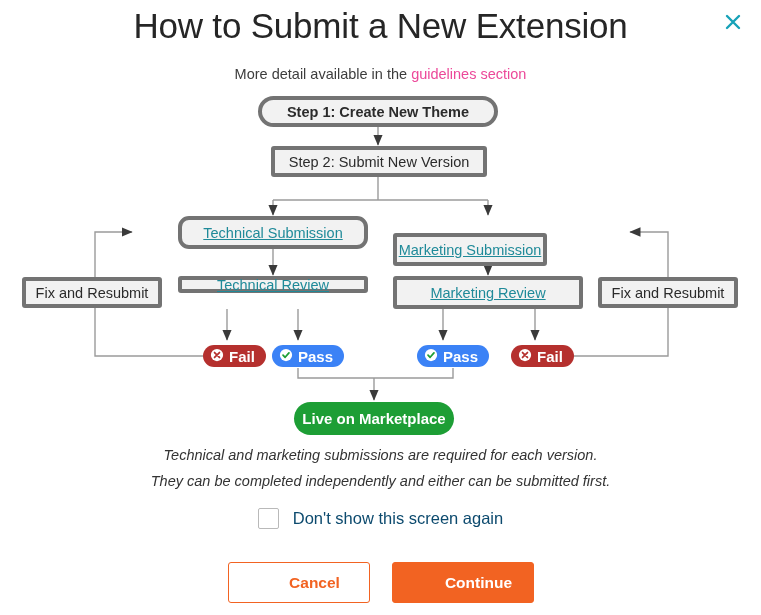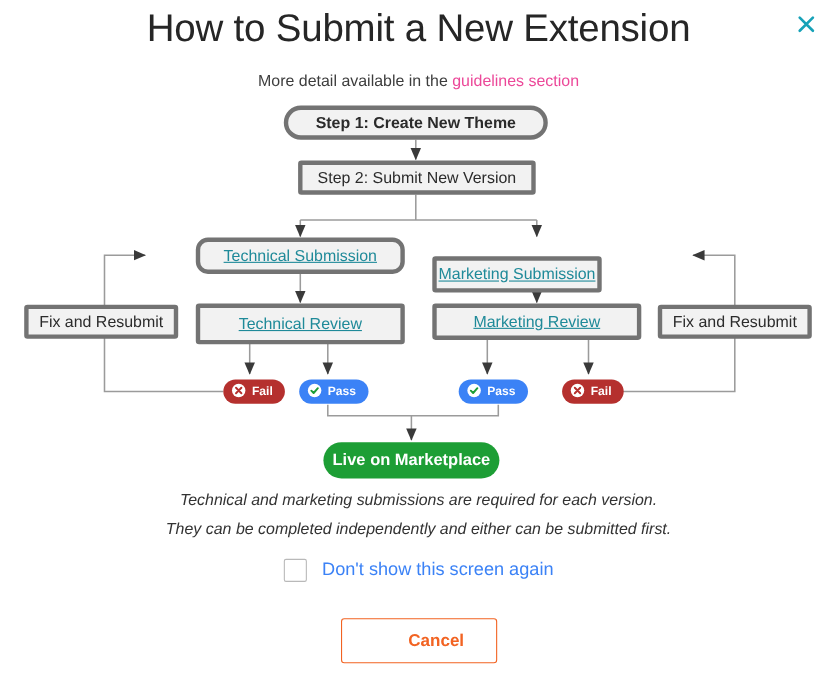--- a/index.html
+++ b/index.html
@@ -53,21 +53,21 @@
   .node.linkbox { border-radius: 3px; }
   .node.linkbox span {
     color: #1f8a99; text-decoration: underline; cursor: pointer; font-size: 14.5px;
   }
 
   .badge {
     position: absolute;
     display: flex; align-items: center; gap: 5px;
     padding: 0 11px 0 7px;
     height: 22px; border-radius: 999px;
-    color: #ffffff; font-size: 11px; font-weight: bold;
+    color: #ffffff; font-size: 15px; font-weight: bold;
     z-index: 3;
   }
   .badge.fail { background: #b5302e; }
   .badge.pass { background: #3b82f6; }
   .badge .gl { display: block; }
 
   .marketplace {
     position: absolute;
     display: flex; align-items: center; justify-content: center;
     background: #1d9e35; color: #fff;
@@ -83,21 +83,21 @@
 
   
   .cb-row {
     position: absolute; left: 0; top: 508px; width: 761px;
     display: flex; align-items: center; justify-content: center; gap: 14px;
   }
   .cb-box {
     width: 21px; height: 21px; border: 1px solid #b9b9b9;
     border-radius: 2px; background: #fff; cursor: pointer;
   }
-  .cb-label { font-size: 16.5px; color: #3b82f6; }
+  .cb-label { font-size: 16.5px; color: #0c4a6e; }
 
   
   .btn-row {
     position: absolute; left: 0; top: 562px; width: 761px;
     display: flex; align-items: center; justify-content: center; gap: 22px;
   }
   .btn {
     width: 142px; height: 41px; border-radius: 3px;
     display: flex; align-items: center; justify-content: center;
     font-size: 15.5px; font-weight: bold; cursor: pointer; padding-left: 32px;
@@ -169,21 +169,21 @@
     </div>
 
     <div class="node linkbox" style="left:178px; top:216px; width:190px; height:33px;border-radius:11px;">
       <span>Technical Submission</span>
     </div>
 
     <div class="node linkbox" style="left:393px; top:216px; width:154px; height:33px;margin-top:17px;">
       <span>Marketing Submission</span>
     </div>
 
-    <div class="node linkbox" style="left:178px; top:276px; width:190px; height:37px;">
+    <div class="node linkbox" style="left:178px; top:276px; width:190px; height:17px;">
       <span>Technical Review</span>
     </div>
 
     <div class="node linkbox" style="left:393px; top:276px; width:190px; height:33px;">
       <span>Marketing Review</span>
     </div>
 
     <div class="node plain" style="left:22px; top:277px; width:140px; height:31px;">
       <span>Fix and Resubmit</span>
     </div>
@@ -240,15 +240,16 @@
   <div class="note" style="top:473px;">They can be completed independently and either can be submitted first.</div>
   <div class="note" style="top:447px;">Technical and marketing submissions are required for each version.</div>
 
   <div class="cb-row">
     <span class="cb-box"></span>
     <span class="cb-label">Don't show this screen again</span>
   </div>
 
   <div class="btn-row">
     <div class="btn cancel">Cancel</div>
+    <div class="btn continue">Continue</div>
   </div>
 
 </div>
 
 </body></html>

